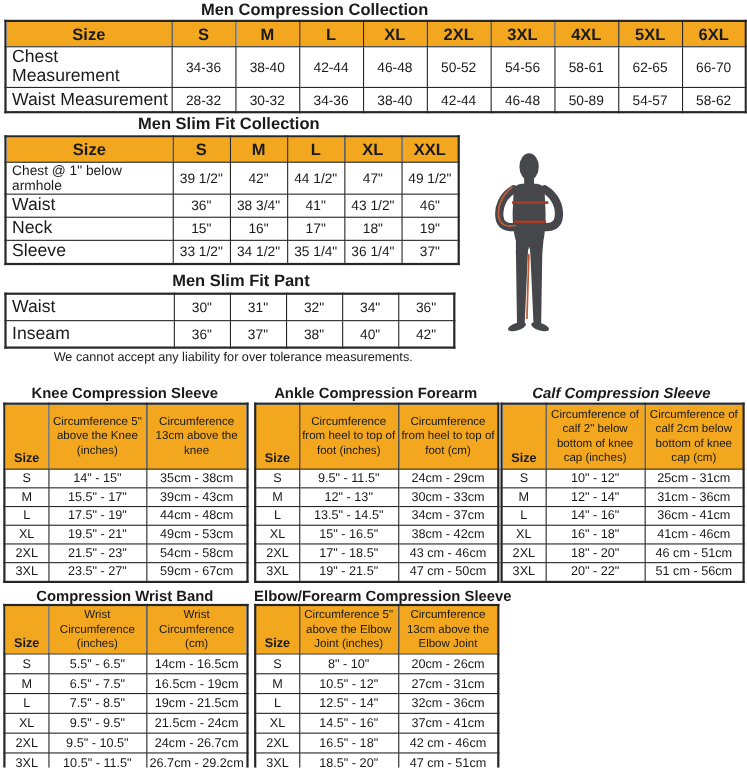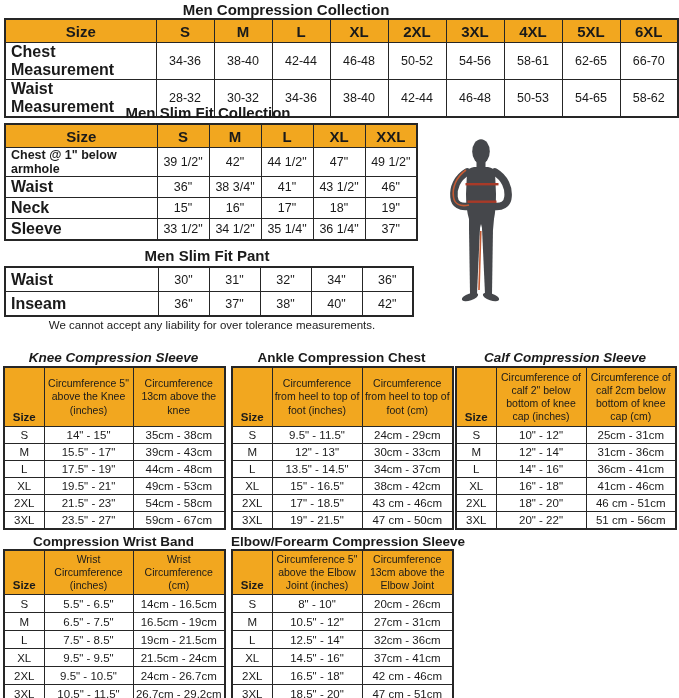--- a/index.html
+++ b/index.html
@@ -12,21 +12,21 @@
   .title-lg{font-size:15px;}
   .title-sm{font-size:13.5px;}
 
   table{border-collapse:collapse;table-layout:fixed;border:2px solid #262626;}
   th,td{border:1px solid #262626;overflow:hidden;padding:0 2px;}
   thead th{background:#F2A71F;font-weight:bold;text-align:center;}
   tbody td{text-align:center;}
 
   
   .t-main thead th{height:22px;font-size:15px;}
-  .t-main tbody th{font-weight:bold;text-align:left;padding-left:5px;font-size:16px;}
+  .t-main tbody th{font-weight:normal;text-align:left;padding-left:5px;font-size:16px;}
   .t-main tbody td{font-size:12.5px;}
   #t1 tbody th, #t1 tbody td{height:21px;}
   #t2 tbody th, #t2 tbody td{height:20px;}
   #t2 tbody tr:first-child th{font-size:12.5px;}
   #t3 tbody th, #t3 tbody td{height:23px;}
   #t3 tbody th{font-size:16px;}
   #t3 tbody td{font-size:12.5px;}
 
   
   .t-small thead th{font-size:10.5px;font-weight:normal;line-height:1.25;vertical-align:middle;padding:1px 2px;}
@@ -40,24 +40,24 @@
 
   
   .note{text-align:center;font-size:11.5px;line-height:1.3;}
   .note b{font-weight:bold;}
 
   
   #t1-title{left:0;top:1px;width:572px;text-align:center;}
   #t1{left:4px;top:18px;}
   #t2-title{left:0;top:104px;width:416px;}
   #t2{left:4px;top:123px;}
-  #t3-title{left:0;top:247px;width:414px;}
+  #t3-title{left:0;top:247px;width:414px;padding-left:12px;}
   #t3{left:4px;top:266px;}
   #note{left:0;top:318px;width:424px;}
-  #knee-title{left:3px;top:350px;width:221px;font-style:italic;}
+  #knee-title{left:3px;top:350px;width:221px;}
   #knee{left:3px;top:366px;}
   #ankle-title{left:231px;top:350px;width:221px;}
   #ankle{left:231px;top:366px;}
   #calf-title{left:455px;top:350px;width:220px;font-style:italic;}
   #calf{left:455px;top:366px;}
   #wrist-title{left:3px;top:534px;width:221px;}
   #wrist{left:3px;top:549px;}
   #elbow-title{left:231px;top:534px;width:221px;}
   #elbow{left:231px;top:549px;}
   #figure{left:444px;top:134px;width:72px;height:178px;}
@@ -109,22 +109,22 @@
           <td>66-70</td>
         </tr>
         <tr>
           <th>Waist Measurement</th>
           <td>28-32</td>
           <td>30-32</td>
           <td>34-36</td>
           <td>38-40</td>
           <td>42-44</td>
           <td>46-48</td>
-          <td>50-53</td>
-          <td>54-65</td>
+          <td>50-89</td>
+          <td>54-57</td>
           <td>58-62</td>
         </tr>
       </tbody>
   </table>
 
   <div id="t2-title" class="abs tbl-title title-lg">Men Slim Fit Collection</div>
   <table id="t2" class="abs t-main">
     <colgroup>
       <col style="width:152px">
         <col style="width:52px">
@@ -254,21 +254,21 @@
           <td>54cm - 58cm</td>
         </tr>
         <tr>
           <th>3XL</th>
           <td>23.5" - 27"</td>
           <td>59cm - 67cm</td>
         </tr>
       </tbody>
   </table>
 
-  <div id="ankle-title" class="abs tbl-title title-sm">Ankle Compression Chest</div>
+  <div id="ankle-title" class="abs tbl-title title-sm">Ankle Compression Forearm</div>
   <table id="ankle" class="abs t-small t-mid">
     <colgroup>
         <col style="width:40px">
         <col style="width:90px">
         <col style="width:91px">
       </colgroup>
     <thead>
         <tr>
           <th>Size</th>
           <th>Circumference from heel to top of foot (inches)</th>

